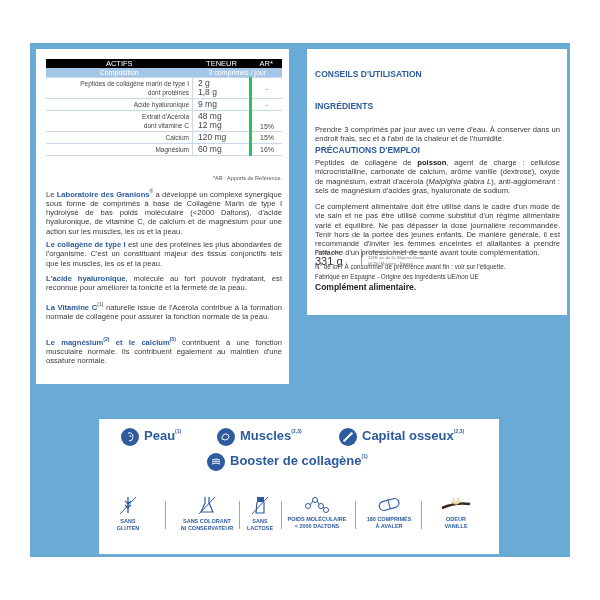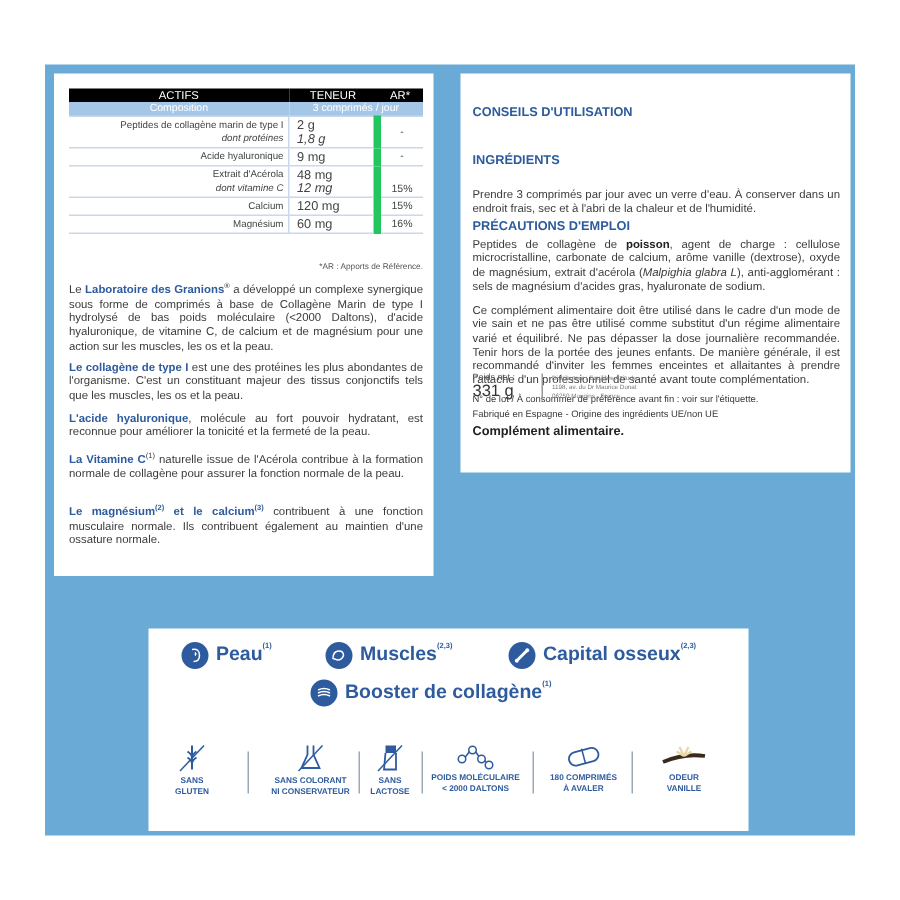--- a/index.html
+++ b/index.html
@@ -10,23 +10,23 @@
   .panel-left { left:36px; top:49px; width:253px; height:335px; }
   .panel-right { left:307px; top:49px; width:260px; height:266px; }
   .panel-bottom { left:99px; top:419px; width:400px; height:135px; }
 
   
   .tbl { position:absolute; left:10px; top:10px; width:236px; border-collapse:collapse; font-size:7px; }
   .tbl th { background:#000000; color:#fff; font-weight:normal; height:9px; padding:0; font-size:7.5px; }
   .tbl .sub td { background:#a5c7e7; color:#fff; height:9px; padding:0; font-size:7px; }
   .tbl td { border-bottom:1px solid #c9d8ea; padding:1px 3px; color:#444; vertical-align:middle; }
   .tbl td.lbl { text-align:right; border-right:1px solid #c9d8ea; font-size:6.5px; width:140px; line-height:9px; }
-  .tbl td.val { text-align:left; border-right:5px solid #22c55e; font-size:8.5px; width:48px; line-height:9px; padding-left:5px; }
+  .tbl td.val { text-align:left; border-right:3px solid #22c55e; font-size:8.5px; width:48px; line-height:9px; padding-left:5px; }
   .tbl td.ar { text-align:center; font-size:7px; }
-  .it { font-style:italic; }
+  .it { }
   .ar-note { position:absolute; left:10px; top:126px; width:236px; text-align:right; font-size:5.5px; color:#555; }
 
   .para { position:absolute; left:10px; width:236px; font-size:7.6px; line-height:9.3px; text-align:justify; color:#3a3a3a; }
   .blue { color:#2d5b9e; font-weight:bold; }
   sup { font-size:5px; }
 
   .rp { position:absolute; left:8px; width:245px; font-size:7.6px; line-height:9.3px; text-align:justify; color:#3a3a3a;margin-top:45px; }
   .rh { position:absolute; left:8px; font-size:8.5px; font-weight:bold; color:#2d5b9e; }
   .small { font-size:6.3px; }
   .bold { font-weight:bold; color:#222; }

